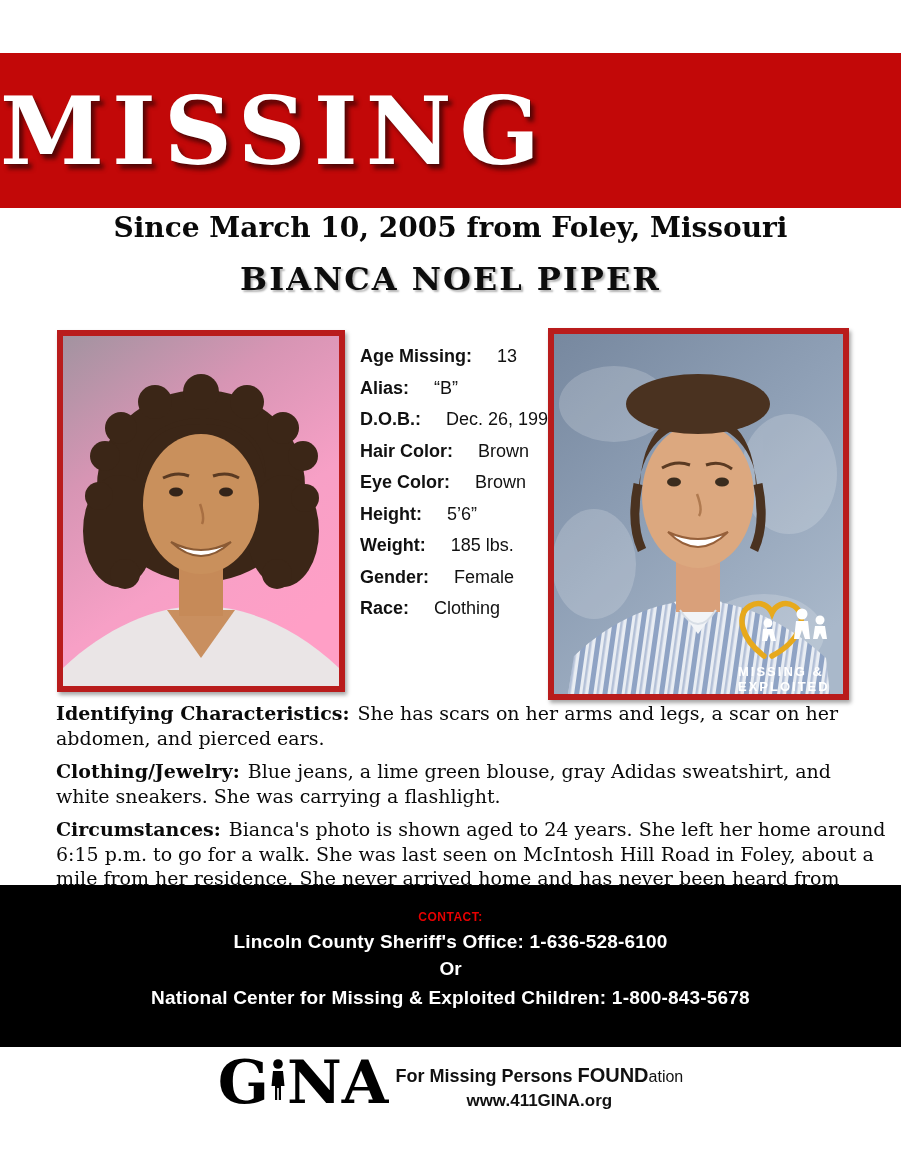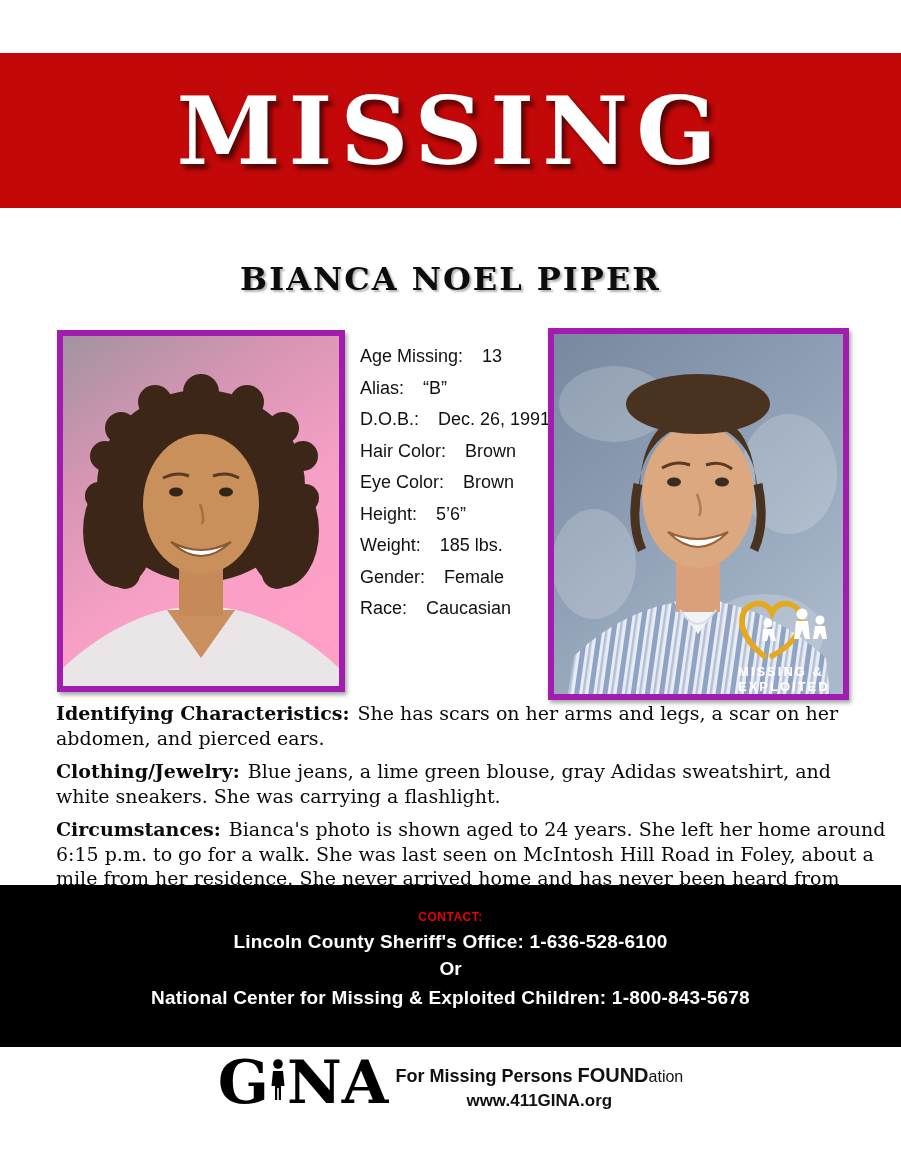--- a/index.html
+++ b/index.html
@@ -1,42 +1,42 @@
 <!DOCTYPE html>
 <html><head>
 <meta charset="utf-8">
 <style>
   html,body{margin:0;padding:0;background:#fff;}
   .page{position:relative;width:901px;height:1166px;margin:0 auto;background:#fff;
         font-family:"Liberation Sans",sans-serif;overflow:hidden;}
 
   
   .banner{position:absolute;left:0;top:53px;width:901px;height:155px;background:#c20808;
-          display:flex;align-items:center;justify-content:center;}
+          display:flex;align-items:center;}
   .banner-title{margin:0;font-family:"DejaVu Serif",serif;font-weight:bold;font-size:94px;
           letter-spacing:8px;color:#ffffff;line-height:1;
           text-shadow:4px 5px 4px rgba(70,5,5,.85), 1px 1px 0 rgba(90,10,10,.6);}
 
   
   .subtitle{position:absolute;top:211px;left:0;width:100%;text-align:center;
           font-family:"DejaVu Serif",serif;font-weight:bold;font-size:28px;color:#0a0a0a;}
   .victim-name{position:absolute;top:260px;left:0;width:100%;text-align:center;
           font-family:"DejaVu Serif",serif;font-weight:bold;font-size:32px;letter-spacing:2px;
           color:#0d0d0d;text-shadow:2px 2px 2px rgba(0,0,0,.3);}
 
   
-  .photo{position:absolute;border:6px solid #a21caf;background:#0ea5e9;box-shadow:2px 3px 4px rgba(0,0,0,.35);text-decoration:underline;}
+  .photo{position:absolute;border:6px solid #b91c1c;background:#0ea5e9;box-shadow:2px 3px 4px rgba(0,0,0,.35);text-decoration:underline;}
   .photo svg{display:block;}
   .photo-left{left:57px;top:330px;}
   .photo-right{left:548px;top:328px;}
 
   
   .details{position:absolute;left:360px;top:346px;font-size:18px;color:#111;}
   .detail-row{height:31.5px;display:flex;align-items:flex-start;white-space:nowrap;}
-  .dl{font-weight:normal;margin-right:19px;}
+  .dl{font-weight:bold;margin-right:25px;}
   .dv{font-weight:normal;}
   .case-row .dl{color:#cc0000;}
 
   
   .paragraphs{position:absolute;left:56px;top:701px;width:830px;
           font-family:"DejaVu Serif",serif;font-size:19px;line-height:24.5px;color:#0a0a0a;}
   .paragraphs p{margin:0 0 9px 0;}
   .plabel{font-weight:bold;margin-right:8px;}
 
   
@@ -63,20 +63,21 @@
 </style>
 </head>
 <body>
 
 <div class="page">
 
   <div class="banner">
     <div class="banner-title">MISSING</div>
   </div>
 
+  <div class="subtitle">Since March 10, 2005 from Foley, Missouri</div>
   <div class="victim-name">BIANCA NOEL PIPER</div>
 
   <div class="photo photo-left">
     <svg width="276" height="350" viewBox="0 0 276 350">
       <defs>
         <linearGradient id="pgL" x1="0" y1="0" x2="0.55" y2="1">
           <stop offset="0" stop-color="#a293a0"></stop>
           <stop offset="0.35" stop-color="#d795b4"></stop>
           <stop offset="0.7" stop-color="#f7a0c6"></stop>
           <stop offset="1" stop-color="#ff9fc6"></stop>
@@ -146,21 +147,21 @@
     <div class="detail-row">
         <span class="dl">Weight:</span>
         <span class="dv">185 lbs.</span>
       </div>
     <div class="detail-row">
         <span class="dl">Gender:</span>
         <span class="dv">Female</span>
       </div>
     <div class="detail-row">
         <span class="dl">Race:</span>
-        <span class="dv">Caucasian</span>
+        <span class="dv">Clothing</span>
       </div>
   </div>
 
   <div class="photo photo-right">
     <svg width="289" height="360" viewBox="0 0 289 360">
       <defs>
         <linearGradient id="pgR" x1="0" y1="0" x2="0.7" y2="1">
           <stop offset="0" stop-color="#77889f"></stop>
           <stop offset="0.5" stop-color="#8fa0b6"></stop>
           <stop offset="1" stop-color="#a9b8ca"></stop>

